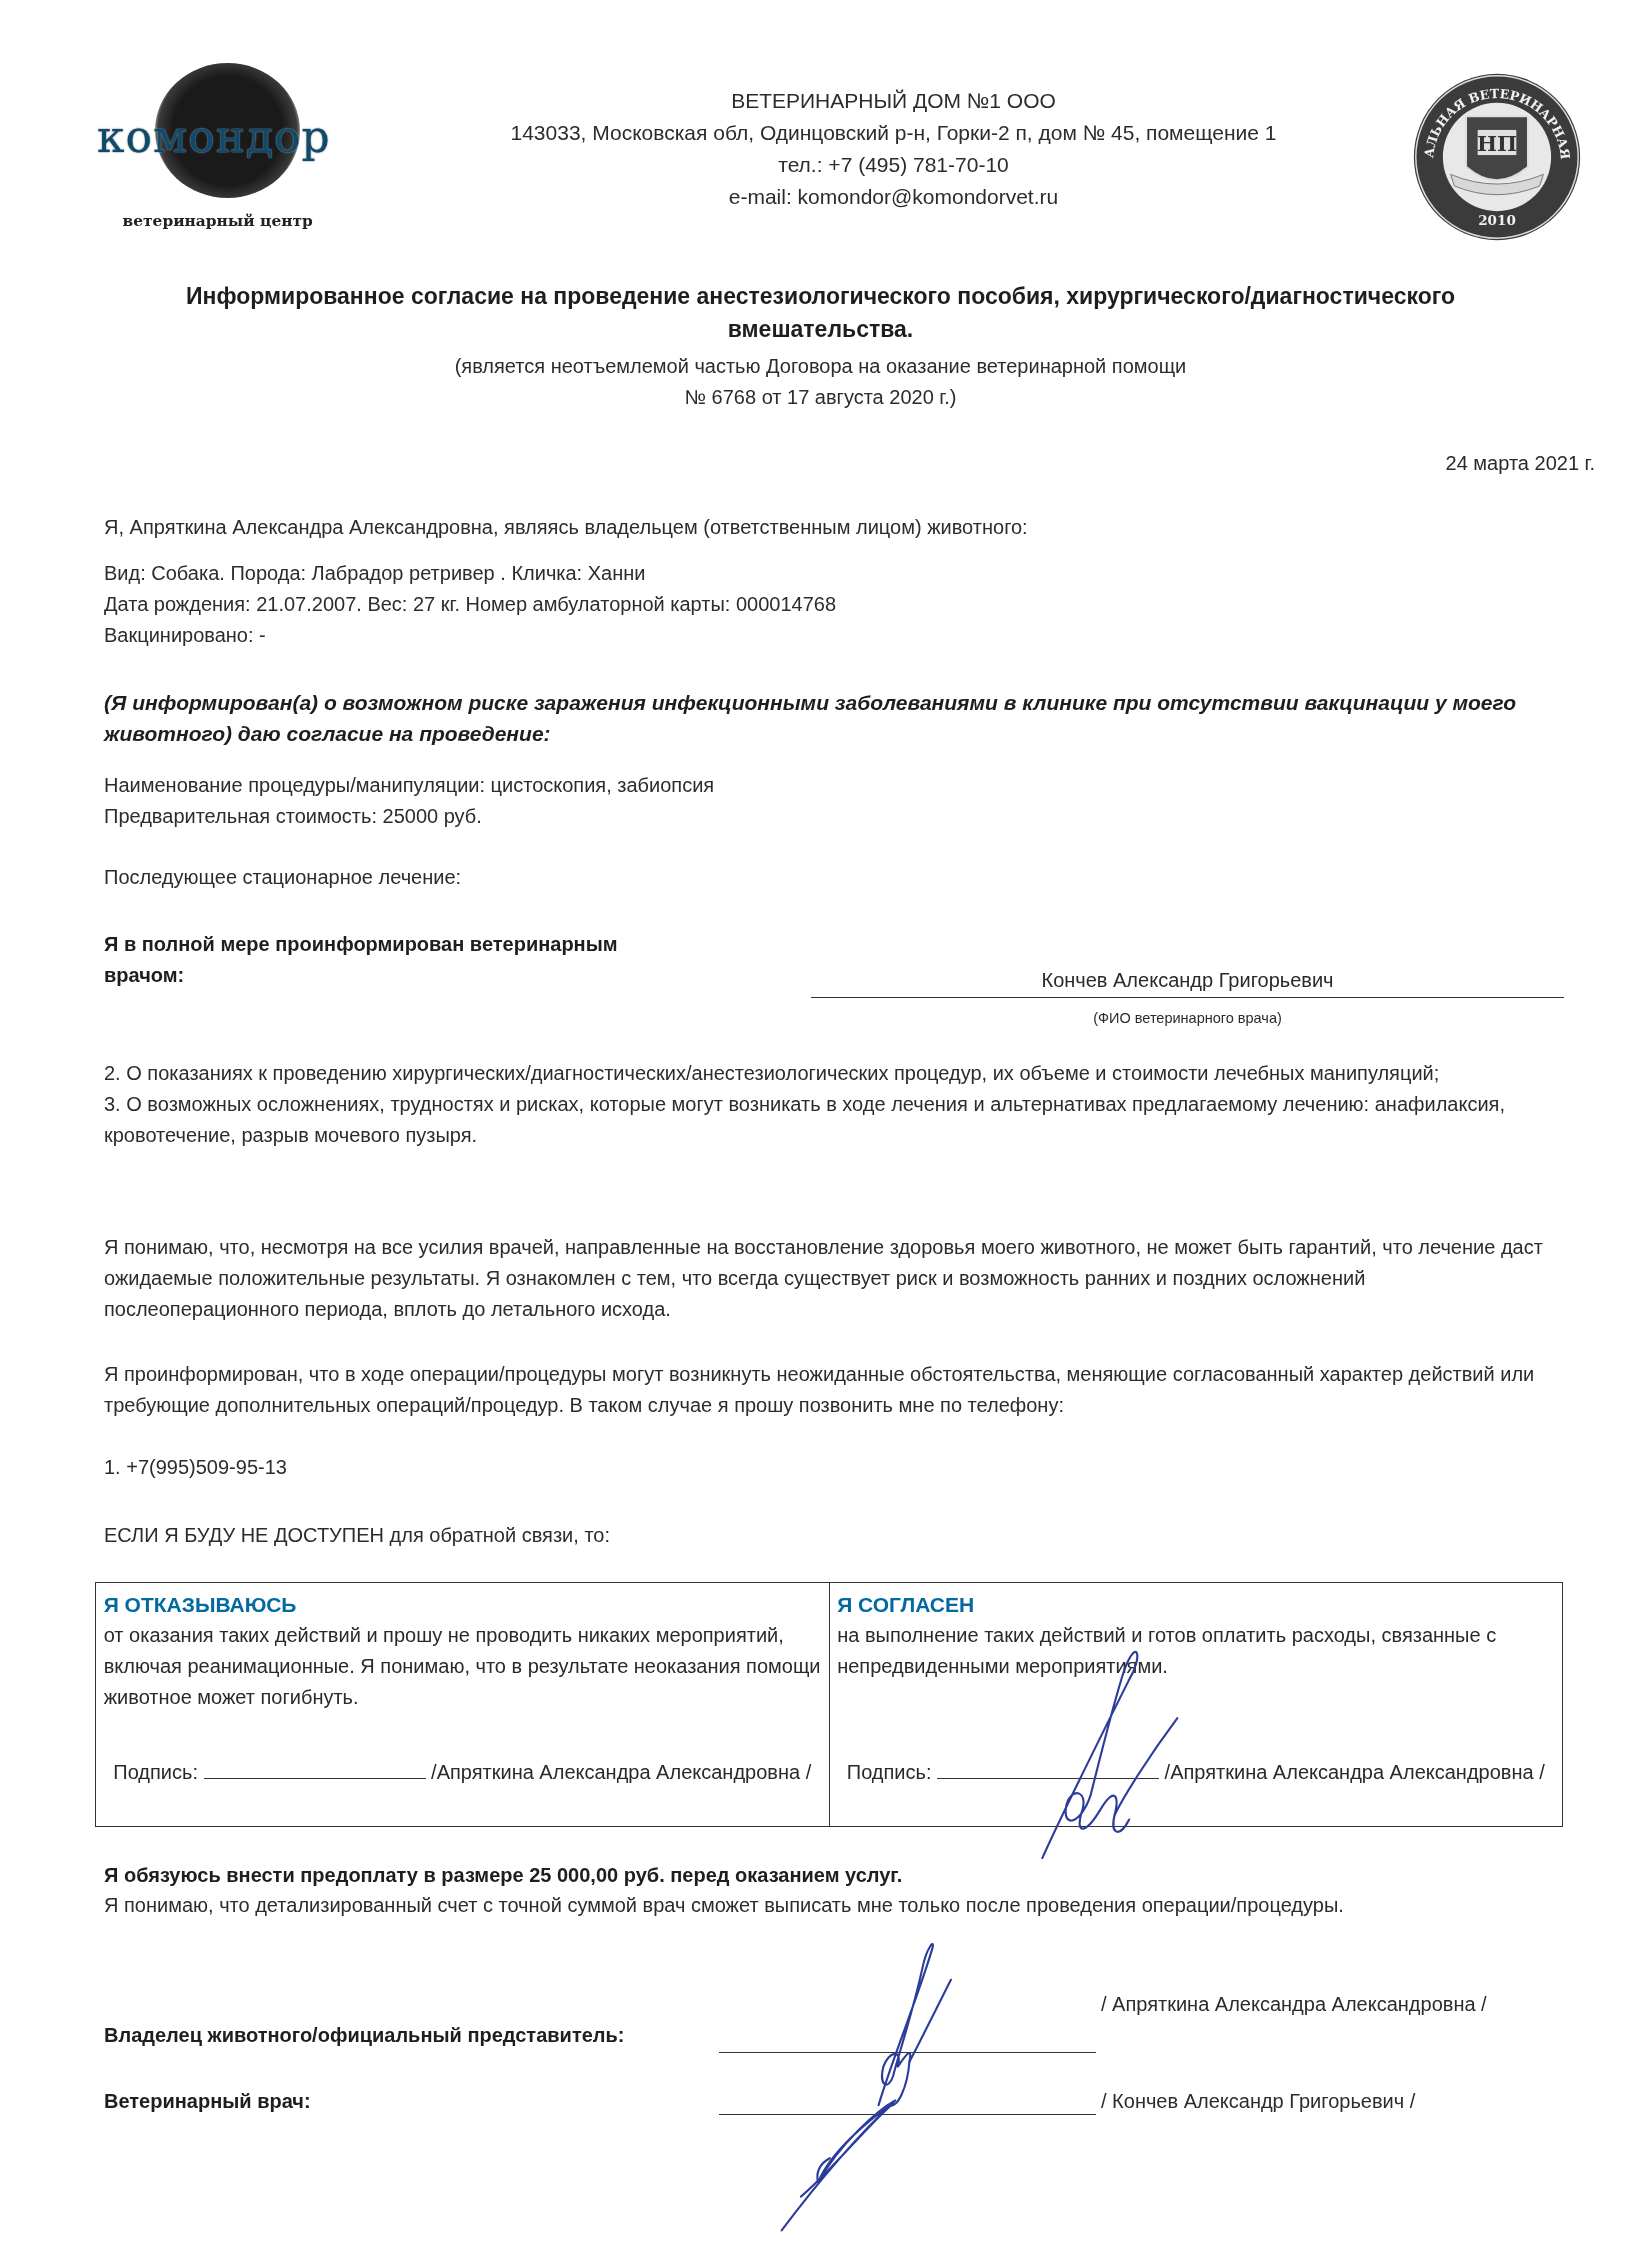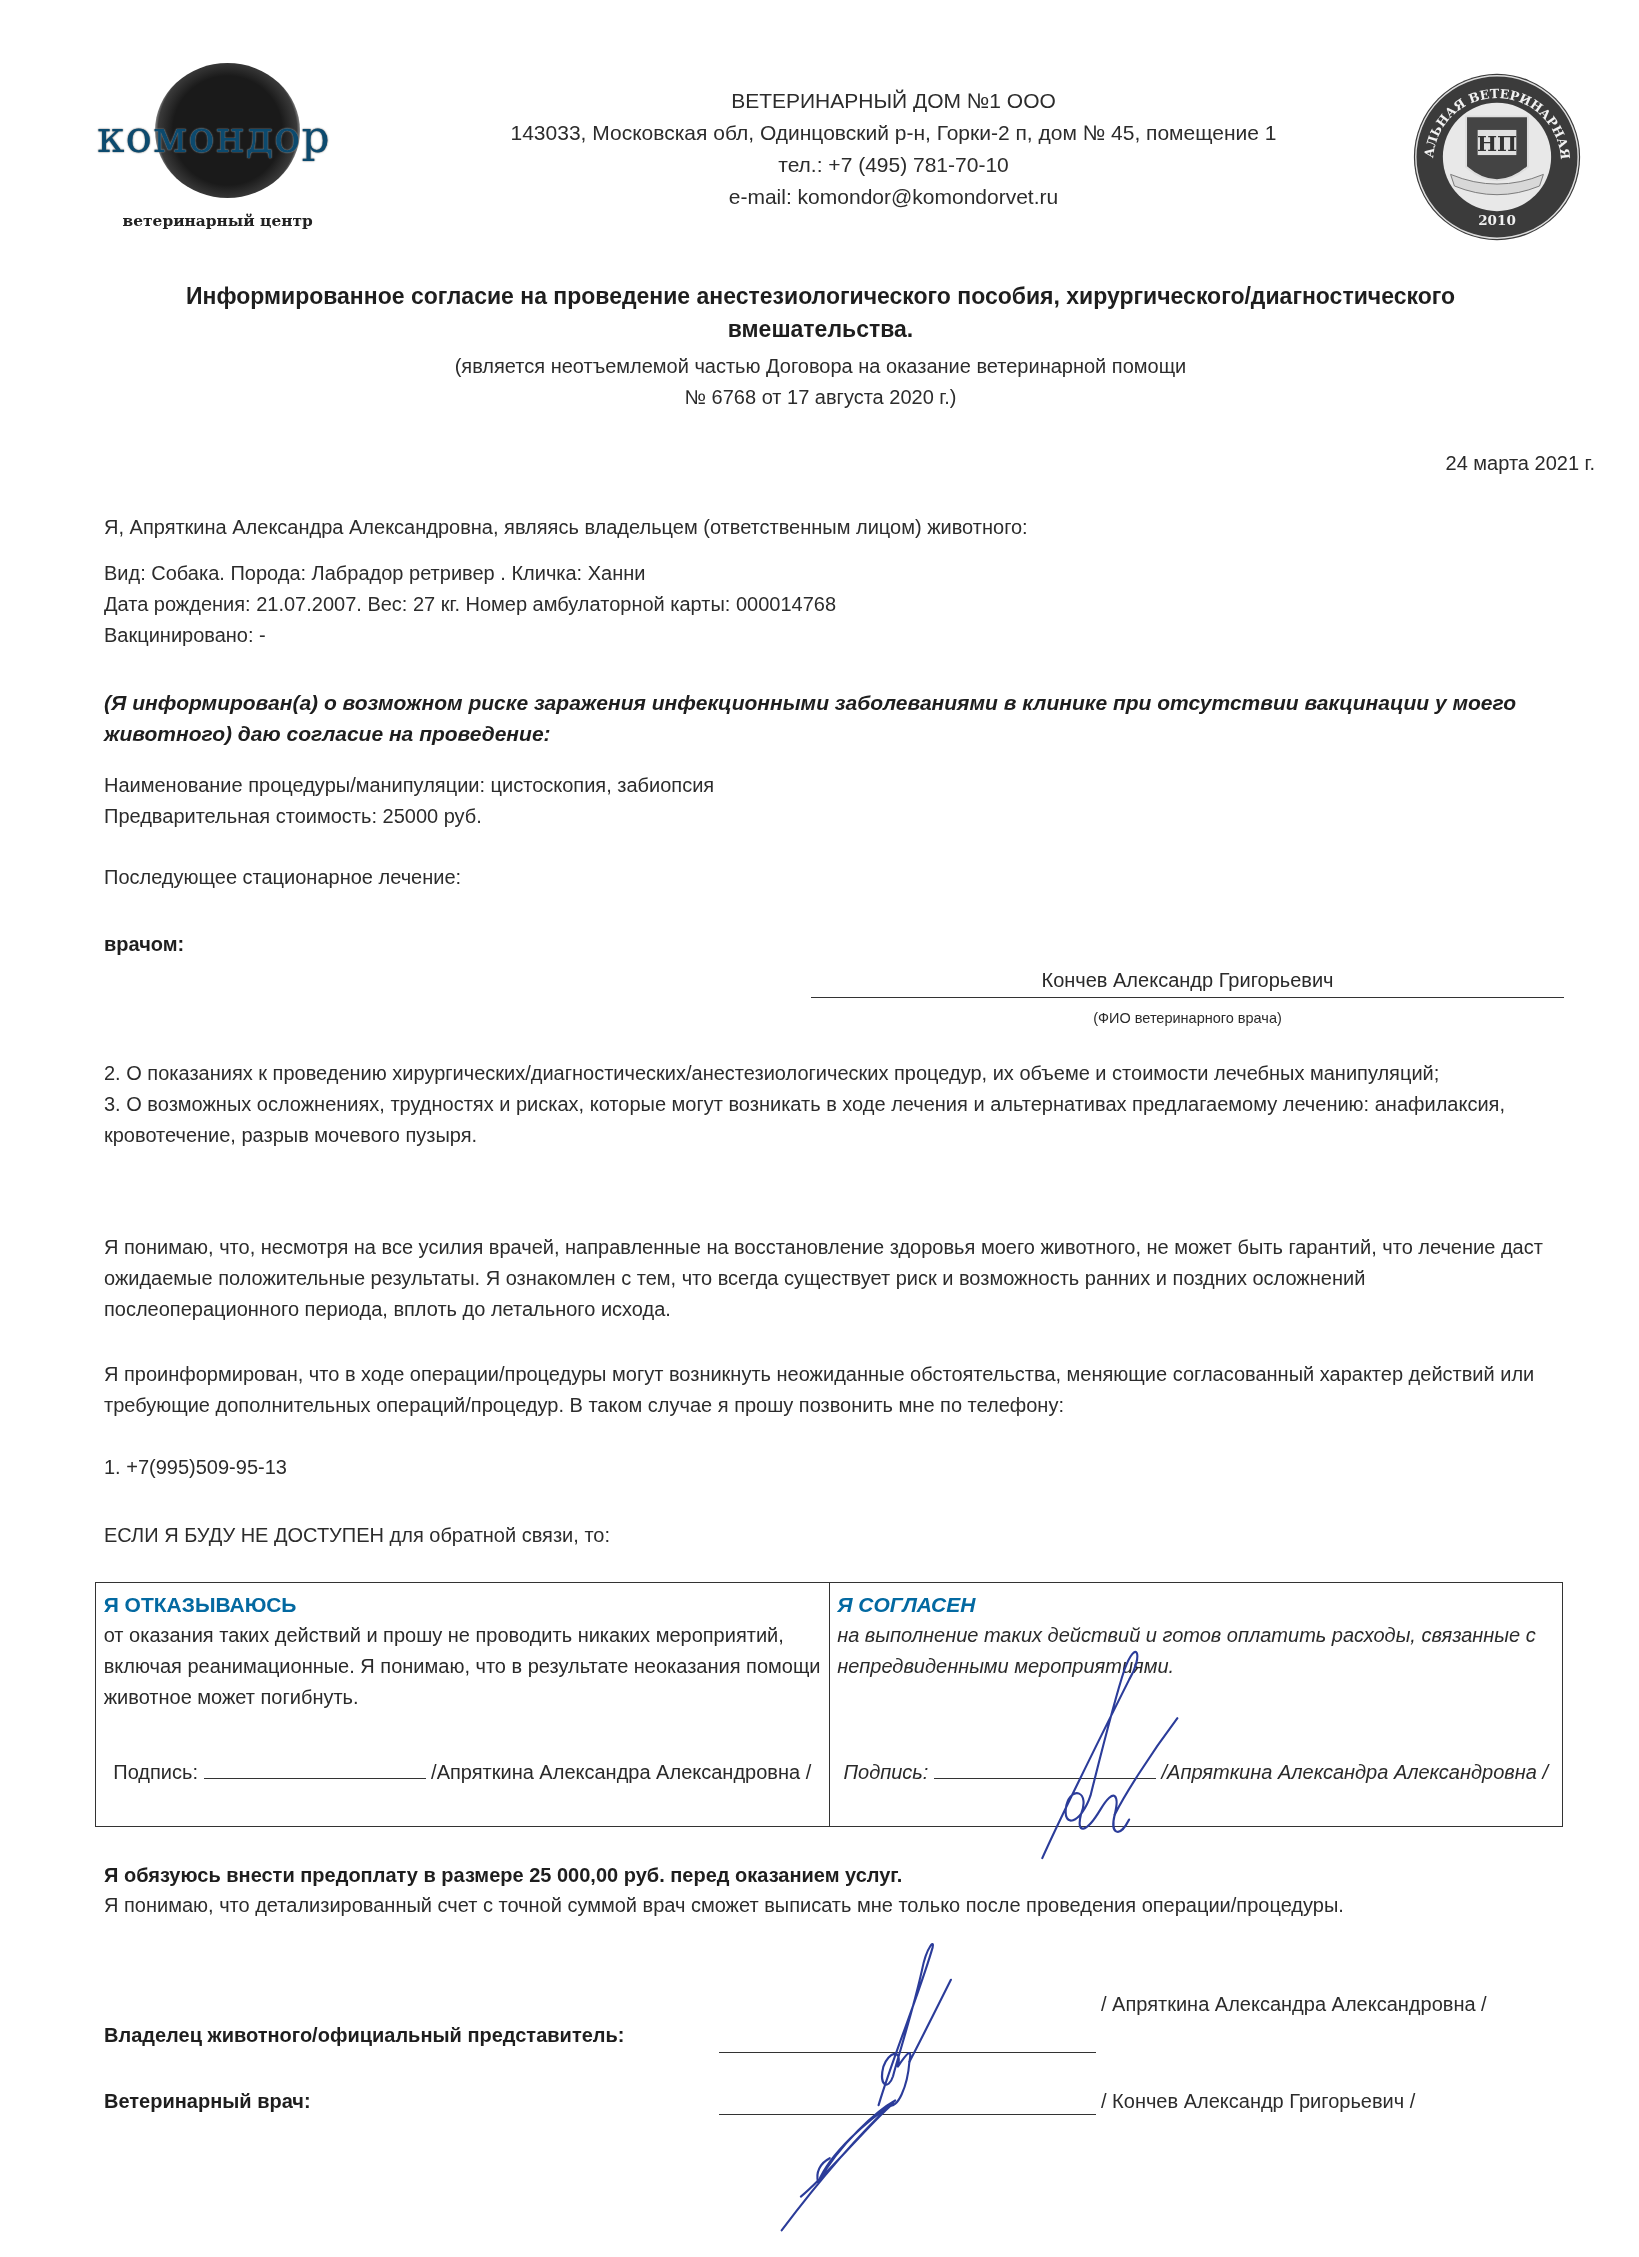--- a/index.html
+++ b/index.html
@@ -24,21 +24,21 @@
   .date { right: 44px; top: 452px; font-size: 20px; }
   .p { left: 104px; width: 1448px; font-size: 20px; line-height: 31px; color: #2c2c2c; }
   .bi { font-weight: bold; font-style: italic; font-size: 21px; color: #1e1e1e; }
   .b { font-weight: bold; color: #1e1e1e; }
   .doc-block { left: 811px; top: 966px; width: 753px; text-align: center; }
   .doc-name { font-size: 20px; line-height: 29px; }
   .doc-line { border-top: 1.9px solid #333; margin-top: 1.9px; }
   .doc-caption { font-size: 14.5px; margin-top: 12px; }
   .choice-table { left: 95px; top: 1582px; width: 1466px; height: 243px; border: 1.9px solid #333; display: flex; }
   .choice-cell { flex: 1; position: relative; padding: 5.8px 7.7px; font-size: 20px; line-height: 31px; }
-  .choice-cell + .choice-cell { border-left: 1.9px solid #333; font-style: italic; }
+  .choice-cell + .choice-cell { border-left: 1.9px solid #333; }
   .choice-head { font-weight: bold; font-size: 21px; color: #0369a1; }
   .sign-row { position: absolute; left: 0; right: 0; top: 174px; text-align: center; line-height: 31px; }
   .blank { display: inline-block; width: 222px; border-bottom: 1px solid #333; height: 19.3px; vertical-align: baseline; }
   .sig-line { border-top: 1.9px solid #333; height: 0; }
   svg.signature path { fill: none; stroke: #2b3c9a; stroke-width: 2.2; stroke-linecap: round; stroke-linejoin: round; }
 </style>
 </head>
 <body>
 
 <div class="abs logo">
@@ -87,20 +87,21 @@
 
 <div class="abs p bi" style="top:687px; width:1429px;">(Я информирован(а) о возможном риске заражения инфекционными заболеваниями в клинике при отсутствии вакцинации у моего животного) даю согласие на проведение:</div>
 
 <div class="abs p" style="top:770px;">
   <div>Наименование процедуры/манипуляции: цистоскопия, забиопсия</div>
   <div>Предварительная стоимость: 25000 руб.</div>
 </div>
 <div class="abs p" style="top:862px;">Последующее стационарное лечение:</div>
 
 <div class="abs p b" style="top:929px; width:676px;">
+  <div>Я в полной мере проинформирован ветеринарным</div>
   <div>врачом:</div>
 </div>
 <div class="abs doc-block">
   <div class="doc-name">Кончев Александр Григорьевич</div>
   <div class="doc-line"></div>
   <div class="doc-caption">(ФИО ветеринарного врача)</div>
 </div>
 
 <div class="abs p" style="top:1058px; width:1429px;">
   <div>2.  О показаниях к проведению хирургических/диагностических/анестезиологических процедур, их объеме и стоимости лечебных манипуляций;</div>

